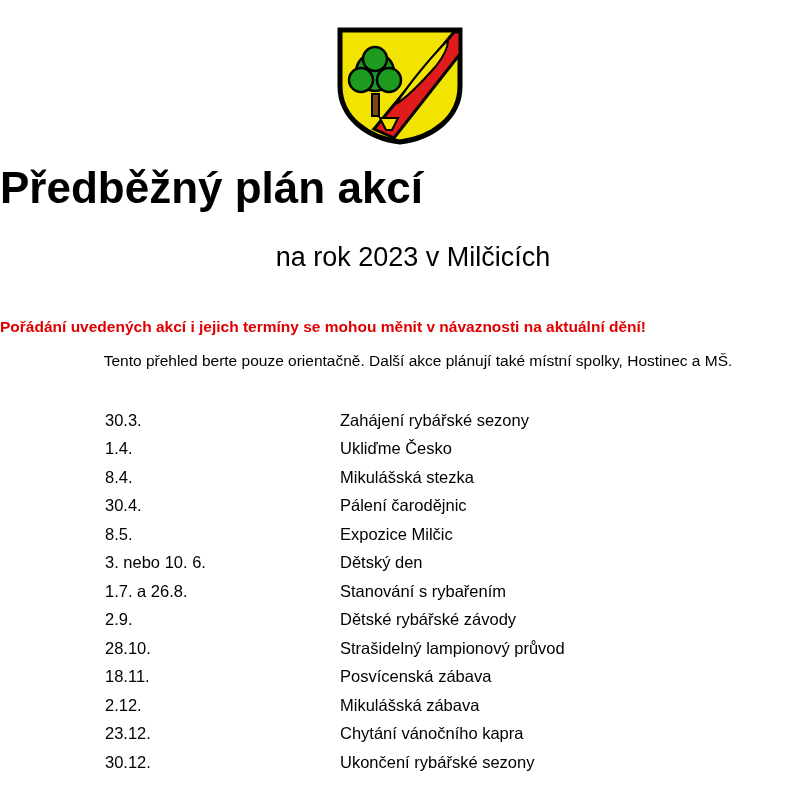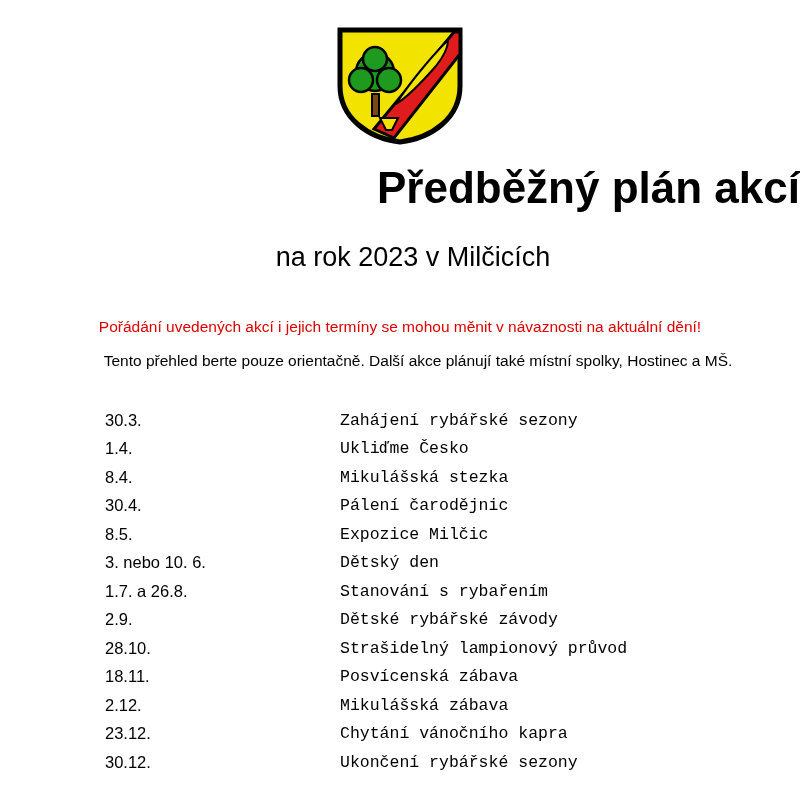--- a/index.html
+++ b/index.html
@@ -26,41 +26,41 @@
     display: flex;
     justify-content: center;
     padding-top: 26px;
   }
   .crest {
     display: block;
   }
 
   
   .title {
-    text-align: right;
+    text-align: left;
     font-size: 44px;
     font-weight: bold;
     letter-spacing: 0px;
     margin-top: 18px;
     line-height: 1.1;
   }
   .subtitle {
     text-align: center;
     font-size: 27px;
     font-weight: normal;
     margin-top: 14px;
     line-height: 1.15;
     margin-left: 26px;
   }
 
   
   .notice-warning {
-    text-align: center;
+    text-align: left;
     color: #e00000;
-    font-weight: normal;
+    font-weight: bold;
     font-size: 15.5px;
     margin-top: 45px;
     line-height: 1.2;
   }
   .notice-info {
     text-align: center;
     color: #000000;
     font-size: 15.5px;
     margin-top: 10px;
     line-height: 1.2;
@@ -80,21 +80,20 @@
     vertical-align: top;
     white-space: nowrap;
   }
   .events .col-date {
     width: 235px;
     padding-left: 105px;
     box-sizing: content-box;
   }
   .events .col-name {
     width: 420px;
-    font-family: Liberation Mono, monospace;
   }
 </style>
 </head>
 <body>
 
 <div class="page">
 
   <div class="crest-wrap">
     <svg class="crest" width="128" height="120" viewBox="0 0 128 120" aria-hidden="true">
 

